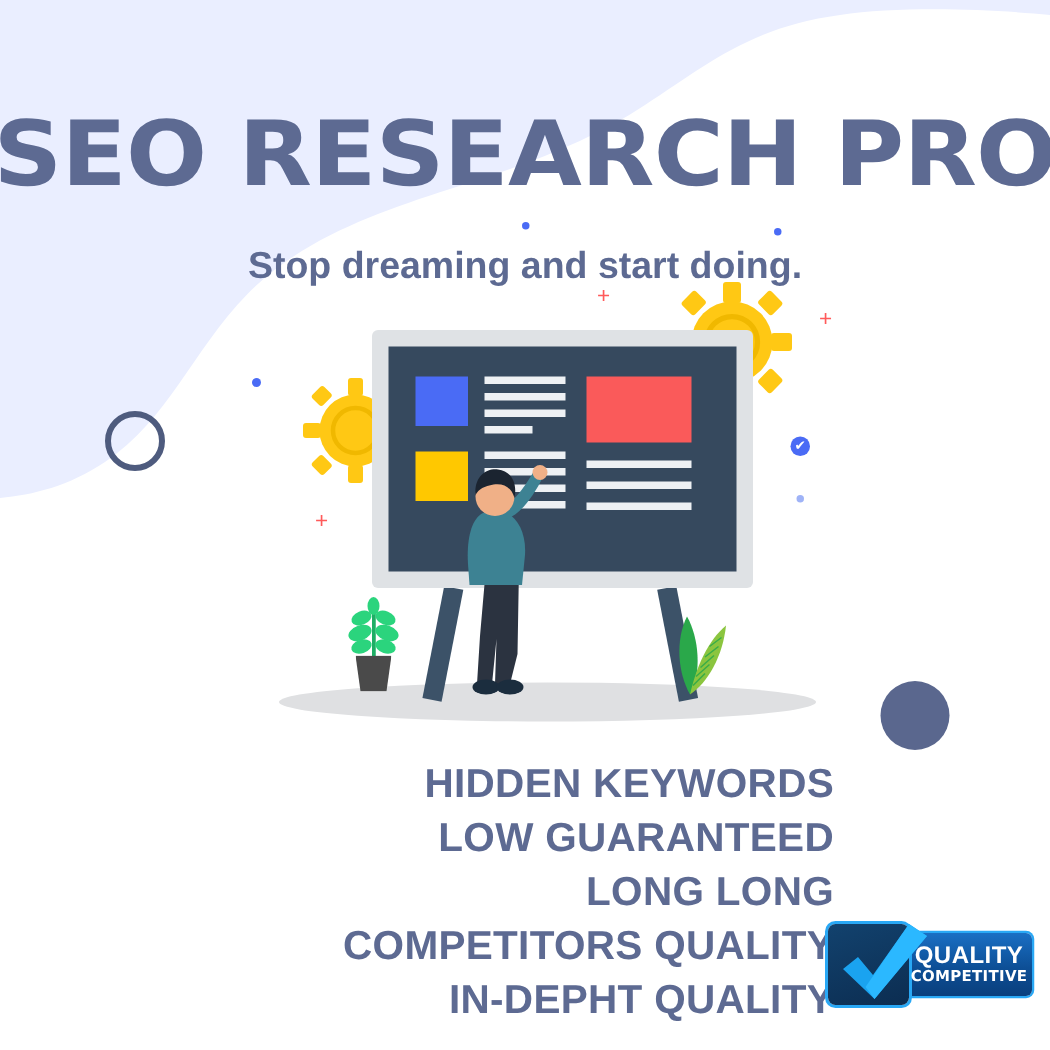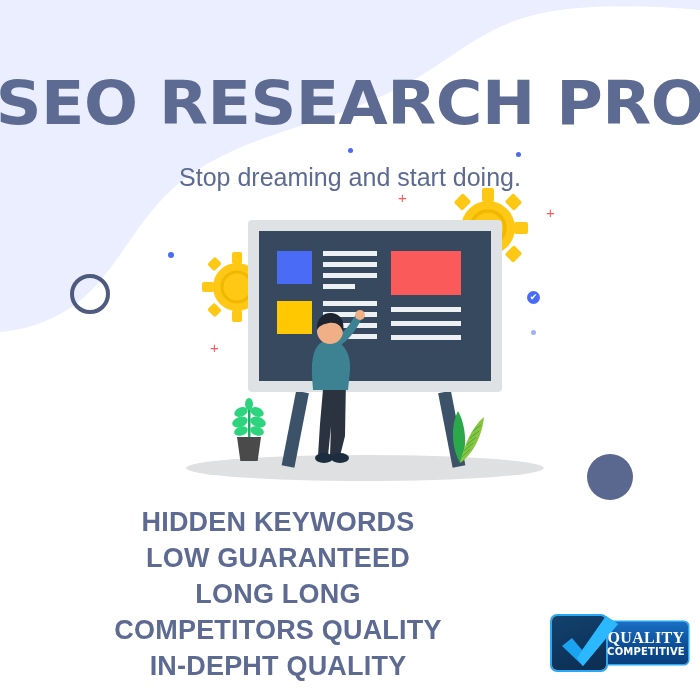--- a/index.html
+++ b/index.html
@@ -40,21 +40,21 @@
     line-height: 1.05;
     white-space: nowrap;
   }
   .subhead {
     position: absolute;
     left: 0;
     top: 163px;
     width: 700px;
     text-align: center;
     font-size: 25px;
-    font-weight: normal;
+    font-weight: bold;
     color: #5d6a92;
     font-family: "Liberation Sans", sans-serif;
     white-space: nowrap;
   }
 
   
   .ring-circle {
     position: absolute;
     left: 70px; top: 274px;
     width: 40px; height: 40px;
@@ -139,21 +139,21 @@
     background: #4a4a4a;
     clip-path: polygon(0 0, 100% 0, 86% 100%, 14% 100%);
   }
 
   
   .features {
     position: absolute;
     left: 0;
     top: 504px;
     width: 556px;
-    text-align: center;
+    text-align: right;
   }
   .features .feat {
     font-size: 27px;
     font-weight: bold;
     color: #5d6a92;
     line-height: 36px;
     letter-spacing: 0.2px;
     font-family: "Liberation Sans", sans-serif;
     white-space: nowrap;
   }
@@ -188,21 +188,21 @@
     flex-direction: column;
     align-items: center;
     justify-content: center;
     color: #ffffff;
   }
   .badge-text .q {
     font-size: 16px;
     font-weight: bold;
     letter-spacing: 0.3px;
     line-height: 17px;
-    font-family: Liberation Serif, serif;
+    font-family: Liberation Sans, sans-serif;
   }
   .badge-text .g {
     font-size: 10px;
     font-weight: bold;
     letter-spacing: 0.2px;
     line-height: 12px;
     font-family: "DejaVu Sans", sans-serif;
   }
 </style>
 </head>

